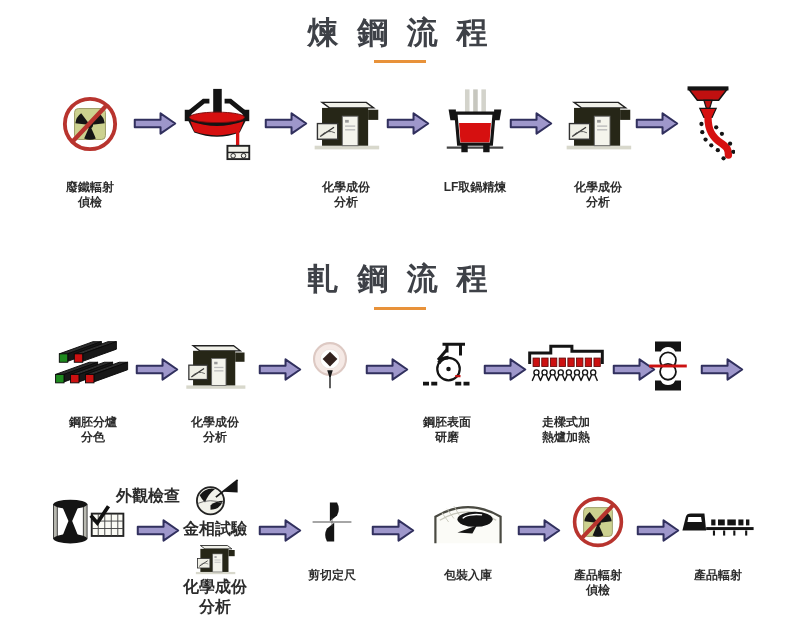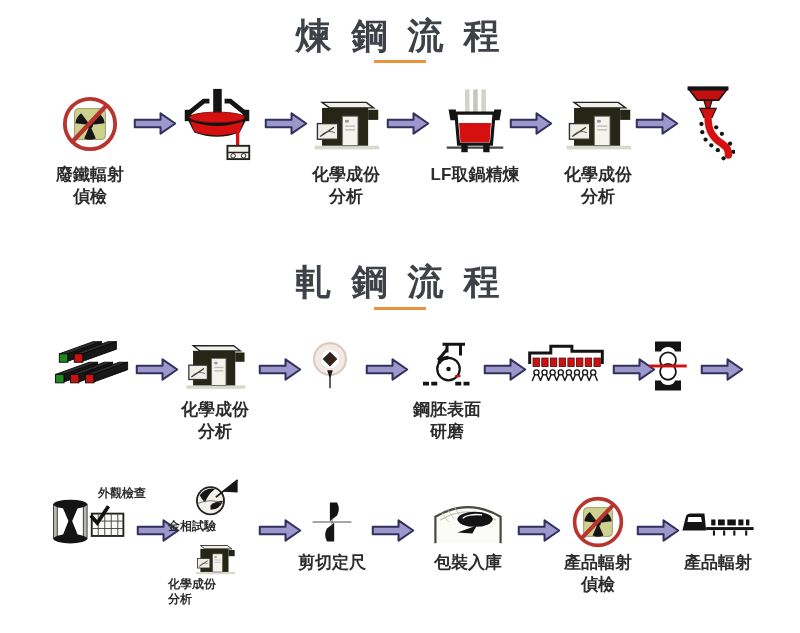--- a/index.html
+++ b/index.html
@@ -4,35 +4,35 @@
 <style>
   *{box-sizing:border-box}
   html,body{margin:0;padding:0}
   body{
     width:800px;height:633px;position:relative;overflow:hidden;
     background:#ffffff;
     font-family:"Liberation Sans","DejaVu Sans",sans-serif;
   }
   .title{
     position:absolute;left:0;width:800px;text-align:center;
-    font-size:36px;font-weight:700;color:#3e4147;
+    font-size:31px;font-weight:700;color:#3e4147;
     letter-spacing:5px;
   }
   .rule{position:absolute;left:374px;width:52px;height:3px;background:#e8923a}
   .step{position:absolute;display:flex;flex-direction:column;align-items:center}
   .iconbox{display:flex;align-items:center;justify-content:center}
   .ib-r1{height:76px}
   .ib-r2{height:62px}
   .ib-r3{height:56px}
-  .lbl{text-align:center;font-size:17px;font-weight:600;color:#2c2c2c;line-height:1.28;margin-top:2px}
+  .lbl{text-align:center;font-size:12px;font-weight:600;color:#2c2c2c;line-height:1.28;margin-top:18px}
   .lbl div{white-space:nowrap}
   .arrow{position:absolute;width:46px;height:27px}
   .arrow svg{width:100%;height:100%;display:block}
   .abs{position:absolute}
-  .clbl{position:absolute;text-align:left;font-size:12px;font-weight:600;color:#2c2c2c;line-height:1.28}
+  .clbl{position:absolute;text-align:center;font-size:16px;font-weight:600;color:#2c2c2c;line-height:1.28}
 </style>
 </head>
 <body>
 
 <svg width="0" height="0" style="position:absolute">
   <defs>
     <symbol id="sym-arrow" viewBox="0 0 50 28">
       <path d="M3 10 L31 10 L31 3 L47 14 L31 25 L31 18 L3 18 Z" fill="#9e97cb" stroke="#31305e" stroke-width="2.2" stroke-linejoin="round"></path>
     </symbol>
     <symbol id="sym-radiation" viewBox="0 0 60 60">
@@ -213,20 +213,24 @@
         <rect x="2" y="40" width="9" height="9" fill="#1f8a1f"></rect>
         <polygon points="18,40 54,27 63,27 27,40" fill="#2e2e2e"></polygon>
         <polygon points="27,40 63,27 63,35 27,48" fill="#181818"></polygon>
         <rect x="18" y="40" width="9" height="9" fill="#cc1111"></rect>
         <polygon points="34,40 70,27 79,27 43,40" fill="#2e2e2e"></polygon>
         <polygon points="43,40 79,27 79,35 43,48" fill="#181818"></polygon>
         <rect x="34" y="40" width="9" height="9" fill="#cc1111"></rect>
       </g>
     </svg>
   </div>
+  <div class="lbl">
+    <div>鋼胚分爐</div>
+    <div>分色</div>
+  </div>
 </div>
 
 <div class="arrow" style="left:134px;top:356px">
     <svg viewBox="0 0 50 28">
       <use href="#sym-arrow"></use>
     </svg>
   </div>
 
 <div class="step" style="left:166px;top:335px;width:98px">
   <div class="iconbox ib-r2">
@@ -316,20 +320,24 @@
           <circle cx="32.2" cy="36" r="3"></circle>
         <circle cx="41.8" cy="36" r="3"></circle>
           <circle cx="51.4" cy="36" r="3"></circle>
           <circle cx="61" cy="36" r="3"></circle>
         <circle cx="70.6" cy="36" r="3"></circle>
           <circle cx="80.2" cy="36" r="3"></circle>
         <path d="M11 39 L8 46 M15 39 L18 46 M20.6 39 L17.6 46 M24.6 39 L27.6 46 M30.2 39 L27.2 46 M34.2 39 L37.2 46 M39.8 39 L36.8 46 M43.8 39 L46.8 46 M49.4 39 L46.4 46 M53.4 39 L56.4 46 M59 39 L56 46 M63 39 L66 46 M68.6 39 L65.6 46 M72.6 39 L75.6 46 M78.2 39 L75.2 46 M82.2 39 L85.2 46"></path>
       </g>
     </svg>
   </div>
+  <div class="lbl">
+    <div>走樑式加</div>
+    <div>熱爐加熱</div>
+  </div>
 </div>
 
 <div class="arrow" style="left:611px;top:356px">
     <svg viewBox="0 0 50 28">
       <use href="#sym-arrow"></use>
     </svg>
   </div>
 
 <div class="step" style="left:616px;top:335px;width:104px">
   <div class="iconbox ib-r2">

